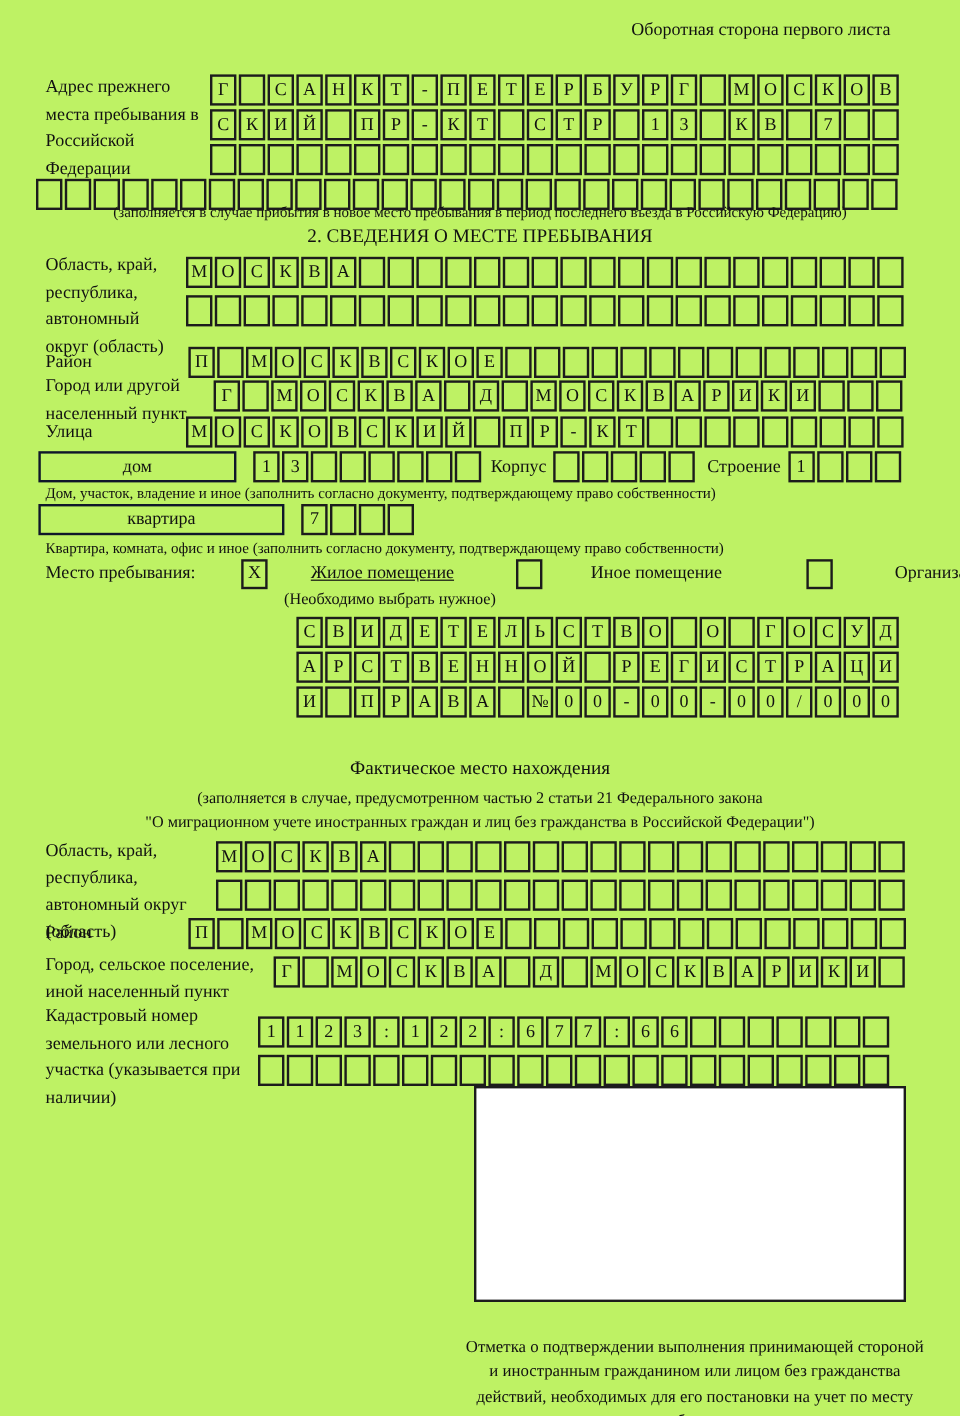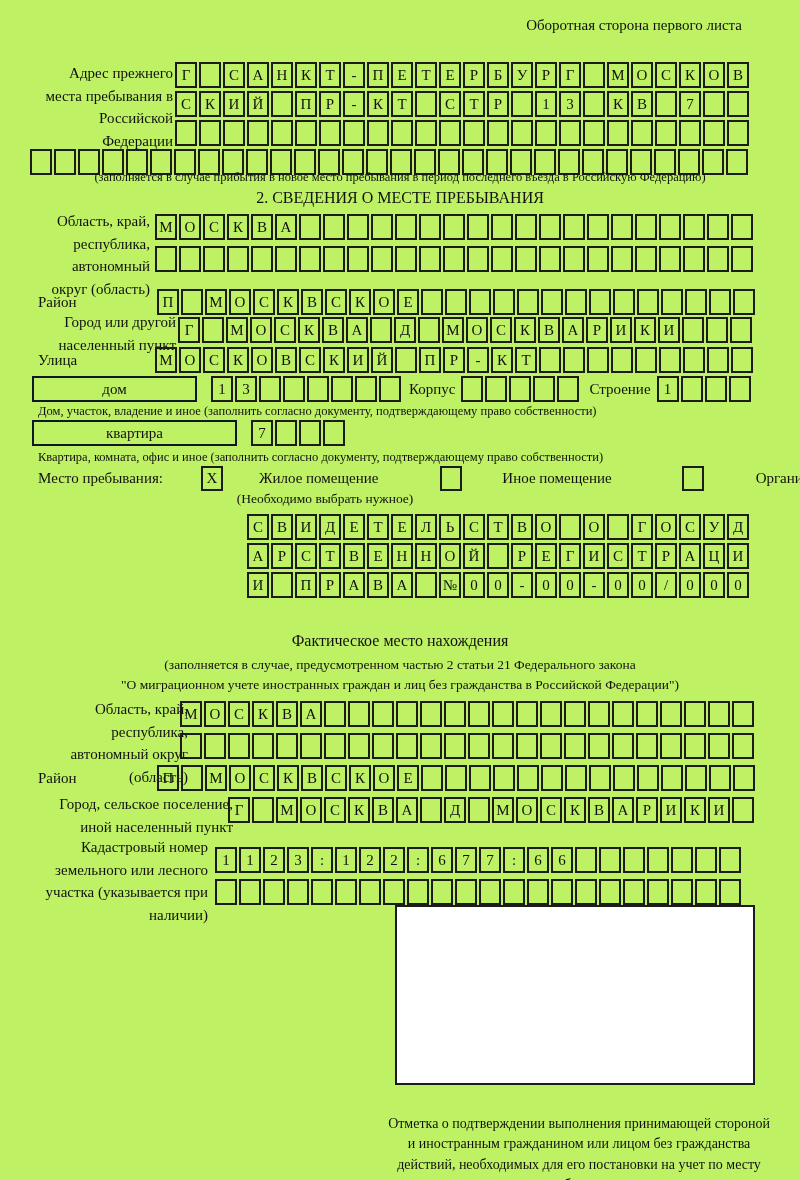--- a/index.html
+++ b/index.html
@@ -6,21 +6,21 @@
   .page{
     position:relative;
     width:800px;height:1180px;
     background:#bef264;
     font-family:"Liberation Serif","DejaVu Serif",serif;
     color:#111;
     overflow:hidden;
   }
   .abs{position:absolute;}
   .corner-note{font-size:15px;}
-  .row-label{font-size:15px;line-height:1.5;text-align:right;}
+  .row-label{font-size:15px;line-height:1.5;}
   .cells{display:flex;}
   .cell{
     box-sizing:border-box;
     width:22px;height:26px;
     border:2px solid #1c1c1c;
     margin-right:2px;
     display:flex;align-items:center;justify-content:center;
     font-size:15px;line-height:1;
     flex:0 0 auto;
   }
@@ -353,21 +353,21 @@
         <span class="cell"></span>
         <span class="cell"></span>
         <span class="cell"></span>
       </div>
   </div>
   <div class="abs caption" style="left:38px;top:450px;">Квартира, комната, офис и иное (заполнить согласно документу, подтверждающему право собственности)</div>
 
   <div class="abs inline-row" style="left:38px;top:466px;gap:28px;">
     <div class="inline-label" style="margin-right:10px;">Место пребывания:</div>
     <div class="checkbox" style="margin-right:8px;">X</div>
-    <div class="inline-label" style="margin-right:34px;">Жилое помещение</div>
+    <div class="inline-label" style="margin-right:24px;text-decoration:underline;">Жилое помещение</div>
     <div class="checkbox" style="margin-right:12px;"></div>
     <div class="inline-label" style="margin-right:42px;">Иное помещение</div>
     <div class="checkbox" style="margin-right:24px;"></div>
     <div class="inline-label">Организация</div>
   </div>
   <div class="abs" style="left:170px;top:491px;width:310px;text-align:center;font-size:13.5px;">(Необходимо выбрать нужное)</div>
 
   <div class="abs cells" style="left:247px;top:514px;">
       <span class="cell">С</span>
       <span class="cell">В</span>

